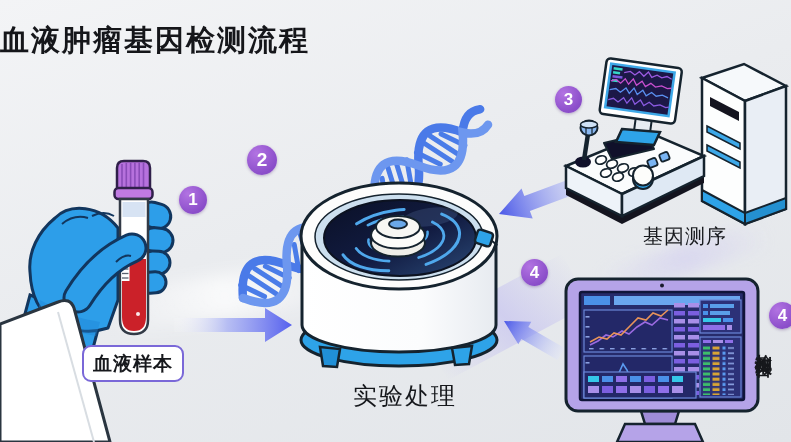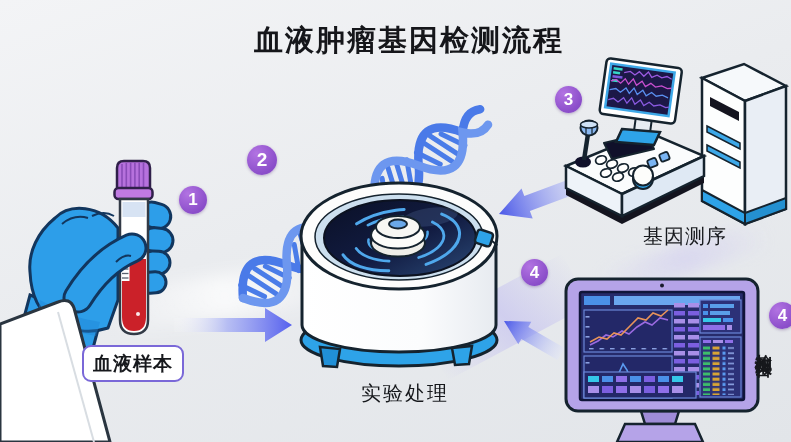--- a/index.html
+++ b/index.html
@@ -7,36 +7,36 @@
     background:linear-gradient(160deg,#f3f4f6 0%,#eaecef 45%,#e2e5e9 100%);
     font-family:"Liberation Sans","DejaVu Sans",sans-serif;}
   .streak{position:absolute;pointer-events:none;}
   .s1{left:425px;top:288px;width:160px;height:58px;transform:rotate(-28deg);
 entgegen      filter:blur(6px);background:linear-gradient(70deg,rgba(199,195,240,0),rgba(193,189,240,.6),rgba(199,195,240,0));}
   .s2{left:110px;top:275px;width:230px;height:42px;transform:rotate(-9deg);filter:blur(8px);
       background:linear-gradient(80deg,rgba(255,255,255,0),rgba(255,255,255,.75),rgba(255,255,255,0));}
   .s3{left:600px;top:244px;width:170px;height:30px;transform:rotate(-18deg);filter:blur(7px);
       background:linear-gradient(80deg,rgba(210,206,244,0),rgba(205,200,242,.5),rgba(210,206,244,0));}
   .scene{position:absolute;left:0;top:0;}
-  .title{position:absolute;left:0;right:0;top:21px;text-align:center;
-    font-size:29px;font-weight:900;color:#15161a;letter-spacing:2px;padding-left:27px;}
+  .title{position:absolute;left:0;right:0;top:21px;
+    font-size:29px;font-weight:900;color:#15161a;letter-spacing:2px;}
   .badge{position:absolute;border-radius:50%;display:flex;align-items:center;justify-content:center;
     color:#fff;font-weight:700;background:radial-gradient(circle at 32% 28%,#b273e2,#8a4dc9 72%);
     box-shadow:0 1px 3px rgba(80,40,120,.35);}
   .b1{left:179px;top:186px;width:28px;height:28px;font-size:17px;}
   .b2{left:247px;top:145px;width:30px;height:30px;font-size:19px;}
   .b3{left:555px;top:86px;width:27px;height:27px;font-size:17px;}
   .b4a{left:521px;top:259px;width:27px;height:27px;font-size:17px;}
   .b4b{left:769px;top:302px;width:27px;height:27px;font-size:17px;}
   .sample-label{position:absolute;left:82px;top:345px;width:98px;height:33px;
     background:#fff;border:2.5px solid #7a68d8;border-radius:9px;
     display:flex;align-items:center;justify-content:center;
     font-size:19px;font-weight:800;color:#16181c;letter-spacing:1px;}
   .plain-label{position:absolute;font-weight:400;color:#16181c;text-align:center;}
-  .process-label{left:335px;top:380px;width:140px;font-size:20px;letter-spacing:2px;}
+  .process-label{left:335px;top:380px;width:140px;font-size:24px;letter-spacing:2px;}
   .sequencing-label{left:632px;top:223px;width:106px;font-size:20px;letter-spacing:1px;}
   .report-label{position:absolute;left:752px;top:340px;height:92px;
     font-size:17px;font-weight:800;color:#16181c;
     writing-mode:vertical-rl;text-orientation:upright;letter-spacing:2px;}
 </style>
 </head>
 <body>
 
 <div class="stage">
 

